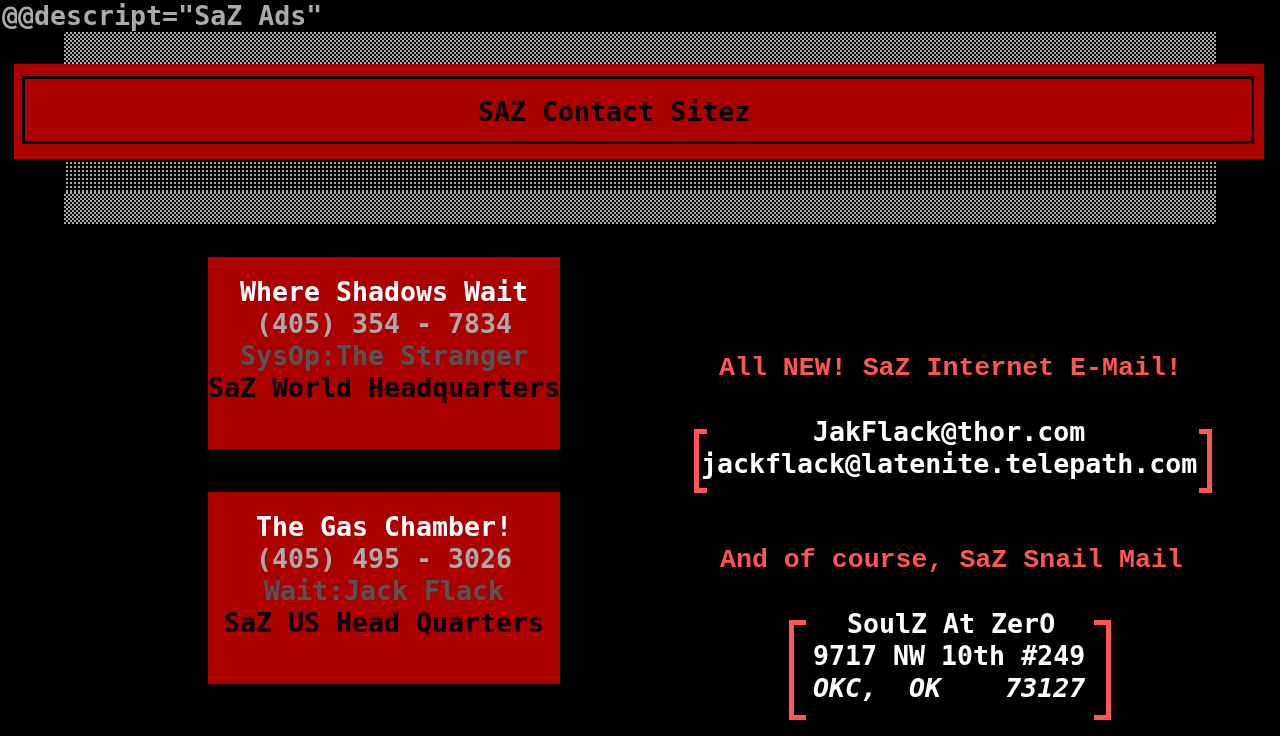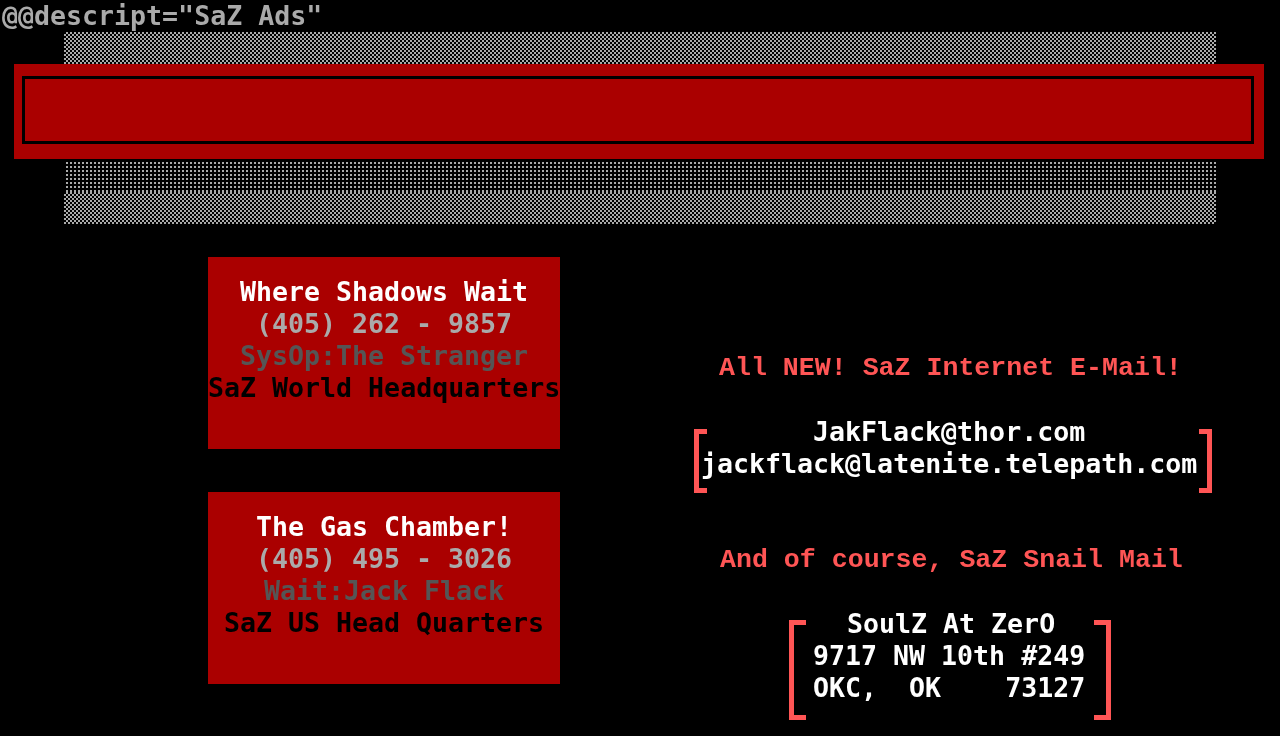--- a/index.html
+++ b/index.html
@@ -72,24 +72,25 @@
 
   <div class="line c-gray" style="left:2px;top:0;">@@descript="SaZ Ads"</div>
 
   <div class="checker50 band-top"></div>
   <div class="checker25 band-dark"></div>
   <div class="checker50 band-low"></div>
 
   <div class="banner">
     <div class="banner-inner"></div>
   </div>
+  <div class="line banner-title">SAZ Contact Sitez</div>
 
   <div class="card card-1">
     <div class="c-white">Where Shadows Wait</div>
-    <div class="c-gray">(405) 262 - 9857</div>
+    <div class="c-gray">(405) 354 - 7834</div>
     <div class="c-dgray">SysOp:The Stranger</div>
     <div class="c-black">SaZ World Headquarters</div>
   </div>
 
   <div class="card card-2">
     <div class="c-white">The Gas Chamber!</div>
     <div class="c-gray">(405) 495 - 3026</div>
     <div class="c-dgray">Wait:Jack Flack</div>
     <div class="c-black">SaZ US Head Quarters</div>
   </div>
@@ -97,16 +98,16 @@
   <div class="line c-bred" style="left:719px;top:352px;">All NEW! SaZ Internet E-Mail!</div>
   <div class="bracket bracket-l eb-l"></div>
   <div class="line c-white" style="left:813px;top:416px;">JakFlack@thor.com</div>
   <div class="line c-white" style="left:701px;top:448px;">jackflack@latenite.telepath.com</div>
   <div class="bracket bracket-r eb-r"></div>
 
   <div class="line c-bred" style="left:720px;top:544px;">And of course, SaZ Snail Mail</div>
   <div class="bracket bracket-l sb-l"></div>
   <div class="line c-white" style="left:847px;top:608px;">SoulZ At ZerO</div>
   <div class="line c-white" style="left:813px;top:640px;">9717 NW 10th #249</div>
-  <div class="line c-white" style="left:813px;top:672px;">OKC,  OK    73127</div>
+  <div class="line c-white" style="left:813px;top:672px;font-style:italic;">OKC,  OK    73127</div>
   <div class="bracket bracket-r sb-r"></div>
 
 </div>
 
 </body></html>

